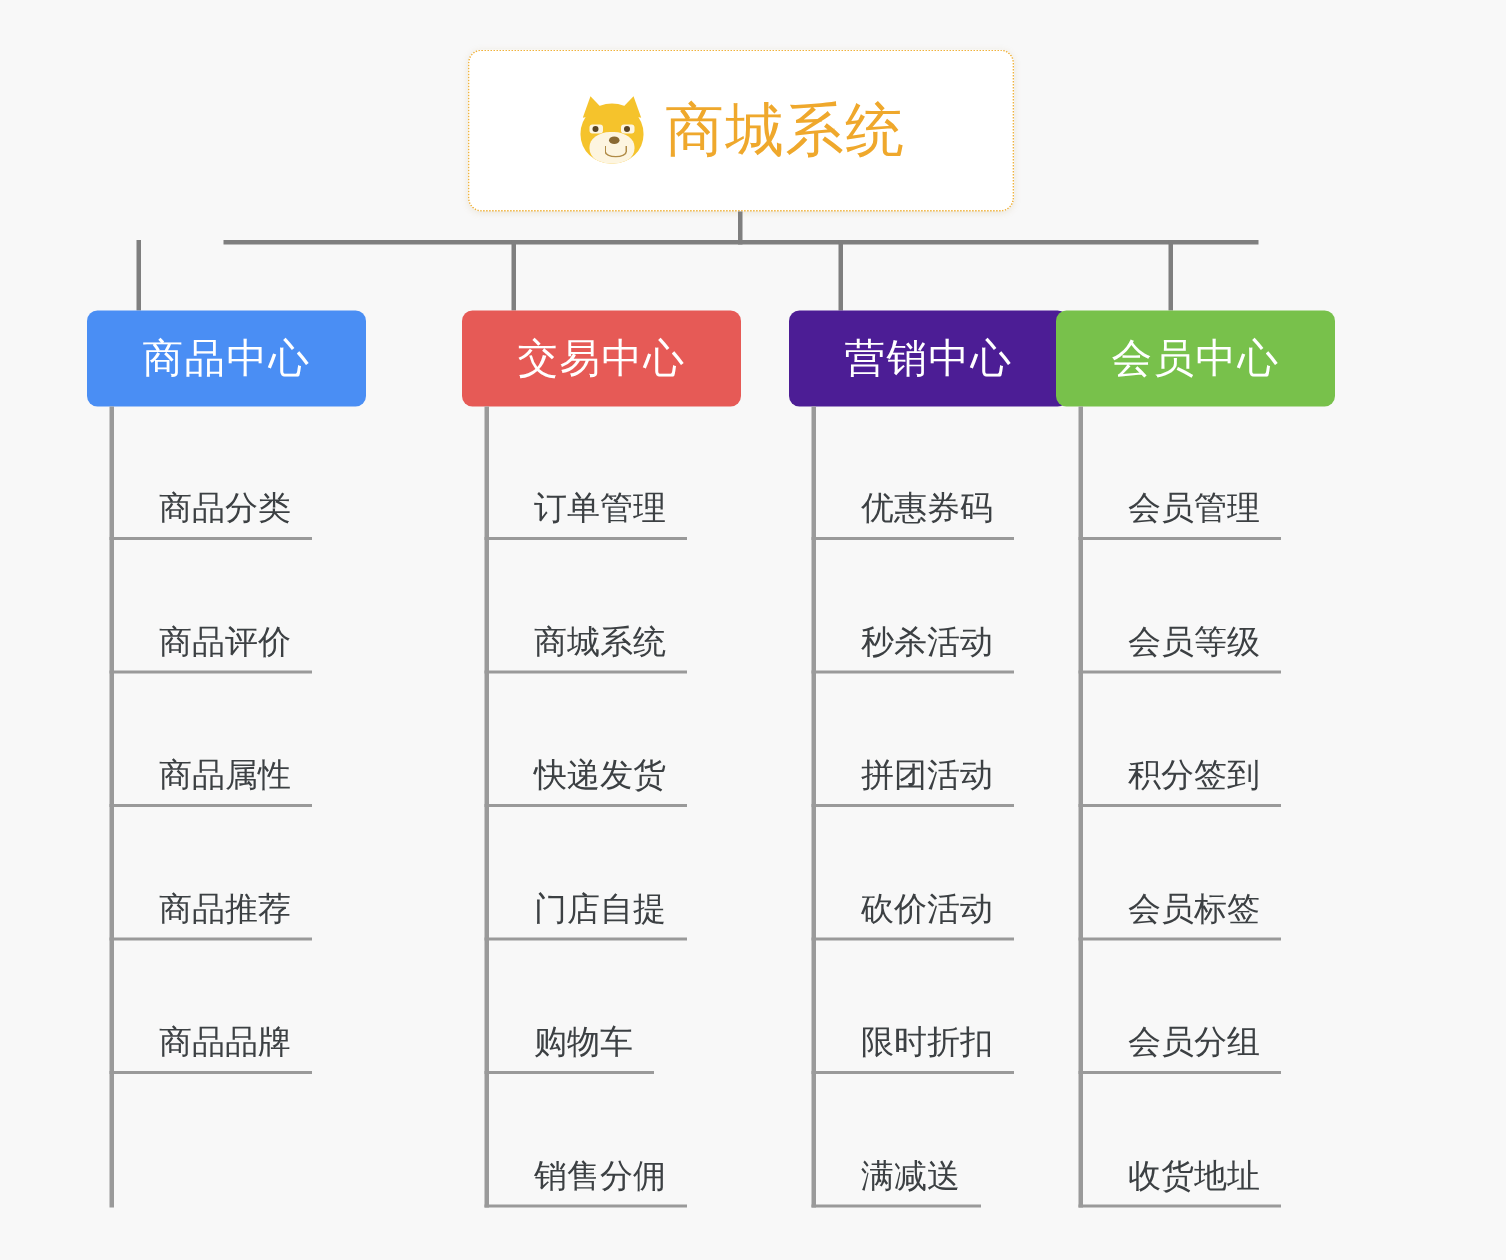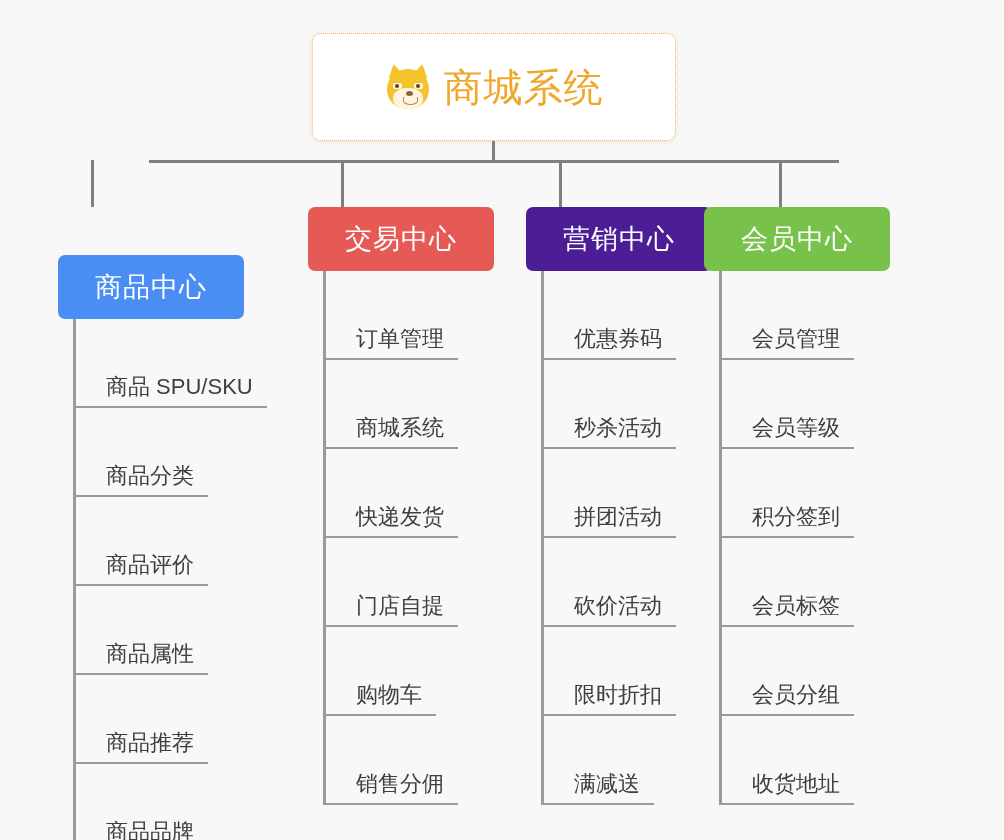--- a/index.html
+++ b/index.html
@@ -226,26 +226,23 @@
 
   <div class="conn conn-stem"></div>
   <div class="conn conn-bus"></div>
   <div class="conn conn-drop" id="drop-0" style="left: 91px;"></div>
   <div class="conn conn-drop" id="drop-1" style="left: 341px;"></div>
   <div class="conn conn-drop" id="drop-2" style="left: 559px;"></div>
   <div class="conn conn-drop" id="drop-3" style="left: 779px;"></div>
 
   <div id="columns">
       <div class="column" style="left: 58px; width: 186px;">
-        <div class="cat-box" style="background: rgb(74, 142, 244); margin-top: 48px;">商品中心</div>
+        <div class="cat-box" style="background: rgb(74, 142, 244);">商品中心</div>
         <div class="leaf-area">
           <div class="spine" style="background: rgb(154, 154, 154); height: 534px;"></div>
-          <div class="leaf">
-            <span class="leaf-label">商品 SPU/SKU</span>
-          </div>
           <div class="leaf">
             <span class="leaf-label">商品分类</span>
           </div>
           <div class="leaf">
             <span class="leaf-label">商品评价</span>
           </div>
           <div class="leaf">
             <span class="leaf-label">商品属性</span>
           </div>
           <div class="leaf">

